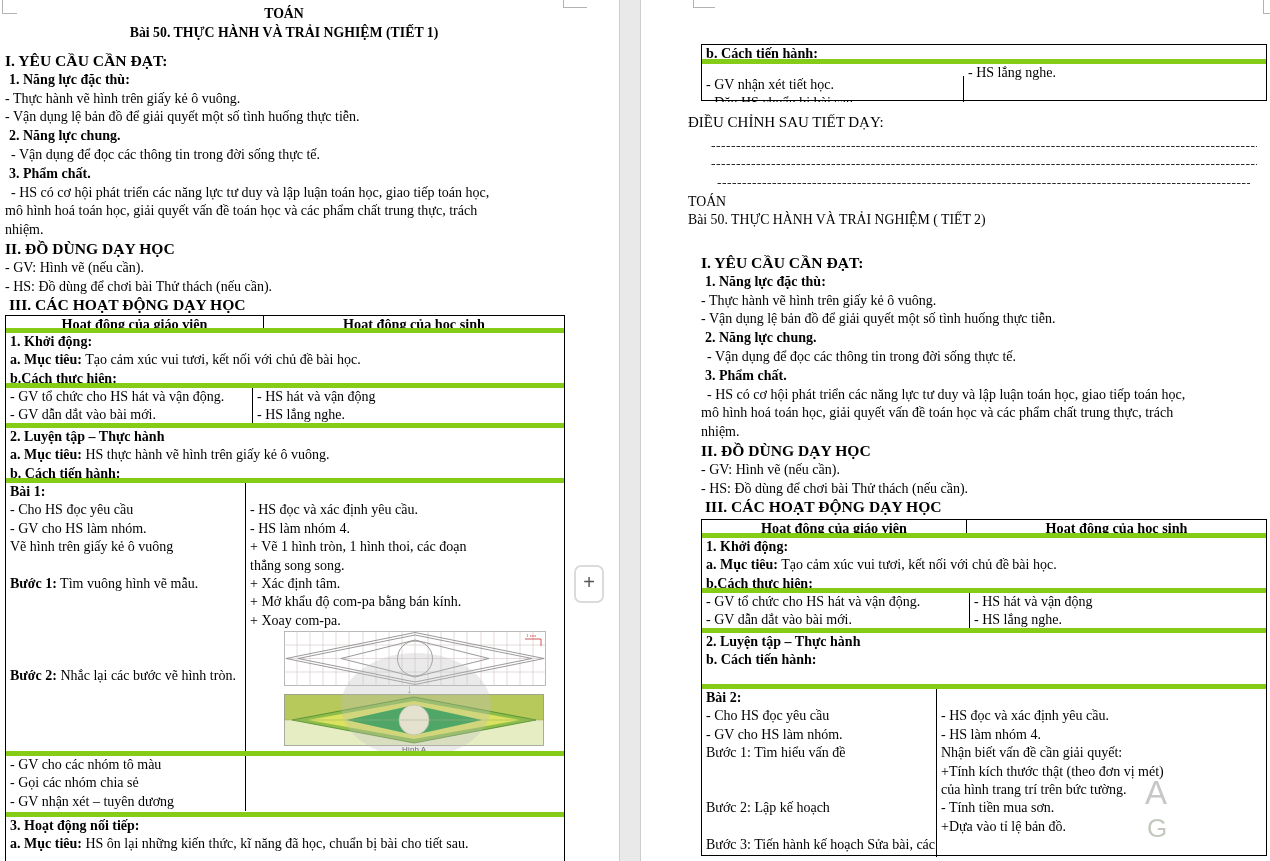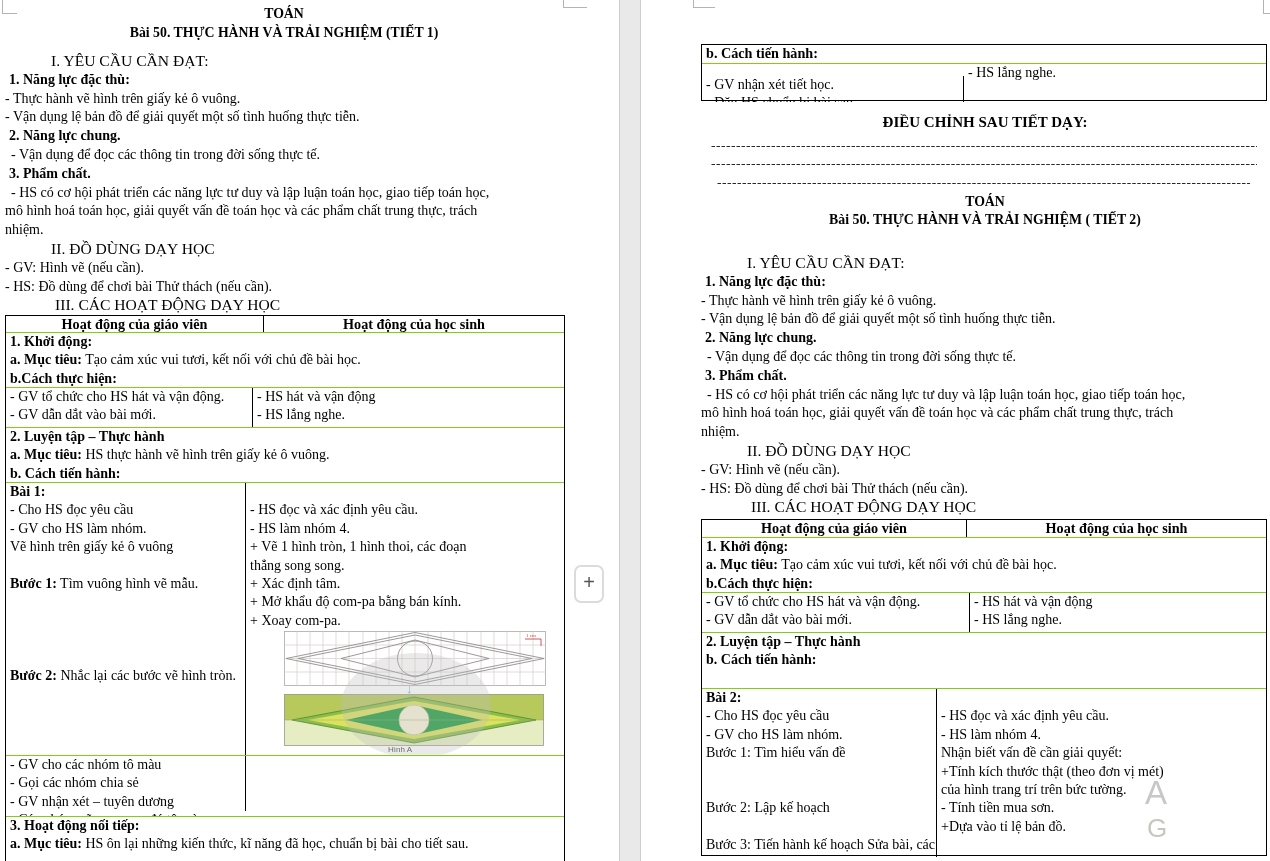--- a/index.html
+++ b/index.html
@@ -3,39 +3,39 @@
 <meta charset="utf-8">
 <style>
   html,body{margin:0;padding:0;}
   body{width:1270px;height:861px;background:#e9e9e9;overflow:hidden;
        font-family:"Liberation Serif","DejaVu Serif",serif;color:#000;}
   .page{position:absolute;top:0;background:#fff;height:870px;overflow:hidden;}
   #pgL{left:0;width:620px;border-right:1px solid #cdcdcd;box-sizing:border-box;}
   #pgR{left:640px;width:630px;border-left:1px solid #cdcdcd;box-sizing:border-box;}
   .ln{white-space:nowrap;line-height:18.8px;font-size:14px;}
   .b{font-weight:bold;}
-  .hb{font-size:15.6px;font-weight:normal;margin-left:46px;}
+  .hb{font-size:15.6px;font-weight:bold;}
   .pl4{padding-left:4px;} .pl6{padding-left:6px;}
   .doc-title{position:absolute;left:5px;top:4px;width:558px;text-align:center;
              font-weight:bold;font-size:13.8px;line-height:19px;white-space:nowrap;}
   .intro{position:absolute;width:562px;}
   .tbl{position:absolute;border:1px solid #000;box-sizing:border-box;background:transparent;}
-  .row{display:flex;border-bottom:1px solid #84cc16;box-sizing:border-box;position:relative;overflow:hidden;}
+  .row{display:flex;border-bottom:5px solid #84cc16;box-sizing:border-box;position:relative;overflow:hidden;}
   .row.nb{border-bottom:none;}
   .cell{box-sizing:border-box;padding:0 4px;overflow:hidden;}
   .cell .ln{line-height:18.4px;}
   .c1{border-right:1px solid #000;}
   .grow{flex:1;}
   .th{font-weight:bold;text-align:center;font-size:14.2px;line-height:16px;}
   .bl{height:18.4px;}
   .cm{position:absolute;border:0 solid #b3b3b3;z-index:6;}
   .plus{position:absolute;left:574px;top:565px;width:26px;height:34px;background:#fff;
         border:2px solid #dbdbdb;border-radius:7px;z-index:60;color:#555;font-size:20px;
         line-height:30px;text-align:center;font-family:"Liberation Sans",sans-serif;cursor:pointer;}
-  .center-line{position:absolute;left:61px;width:566px;text-align:center;font-weight:bold;white-space:nowrap;}
+  .center-line{position:absolute;left:47px;width:566px;text-align:left;font-weight:normal;white-space:nowrap;}
   .dash{position:absolute;height:18px;overflow:hidden;font-size:13.5px;letter-spacing:.5px;
         color:#1a1a1a;white-space:nowrap;line-height:18px;}
   .fig{position:absolute;}
   .figcap{position:absolute;text-align:center;font-size:8px;color:#444;
           font-family:"Liberation Sans",sans-serif;}
   .wm-circle{position:absolute;border-radius:50%;background:rgba(190,190,190,.32);z-index:20;}
   .wm-text{position:absolute;text-align:center;font-style:italic;font-weight:bold;font-size:16px;
            color:rgba(125,125,125,.72);z-index:21;letter-spacing:1px;white-space:nowrap;}
   .arrow{position:absolute;color:#74aed4;font-size:13px;line-height:10px;z-index:5;}
   .wm-letter{position:absolute;font-family:"Liberation Sans",sans-serif;color:#c7c7c7;z-index:40;}
@@ -161,21 +161,21 @@
             <rect x="0" y="0" width="260" height="26" fill="#b7c95a"></rect>
             <rect x="0" y="26" width="260" height="26" fill="#e7edc3"></rect>
             <polygon points="8,26 130,3 252,26 130,49" fill="#8cbd4b" stroke="#4b8a2f" stroke-width="0.8"></polygon>
             <polygon points="24,26 130,7 236,26 130,45" fill="#dbe25d"></polygon>
             <polygon points="62,26 130,11 198,26 130,41" fill="#1d9b3e"></polygon>
             <circle cx="130" cy="26" r="15" fill="#f6f2d7" stroke="#c9c9a8" stroke-width="0.7"></circle>
             <line x1="0" y1="26" x2="260" y2="26" stroke="#9aa86a" stroke-width="0.5"></line>
             <rect x="0.5" y="0.5" width="259" height="51" fill="none" stroke="#9a9a9a" stroke-width="0.8"></rect>
           </svg>
         </div>
-        <div class="figcap" style="left:24px;top:262px;width:260px;">Hình A</div>
+        <div class="figcap" style="left:38px;top:262px;width:260px;">Hình A</div>
         <div class="wm-circle" style="left:95px;top:170px;width:150px;height:105px;"></div>
       </div>
     </div>
     <div class="row" style="height:61px;flex-direction:column;">
       <div class="cell c1" style="width:240px;">
         <div class="ln">- GV cho các nhóm tô màu</div>
         <div class="ln">- Gọi các nhóm chia sẻ</div>
         <div class="ln">- GV nhận xét – tuyên dương</div>
       </div>
       <div class="cell grow">

